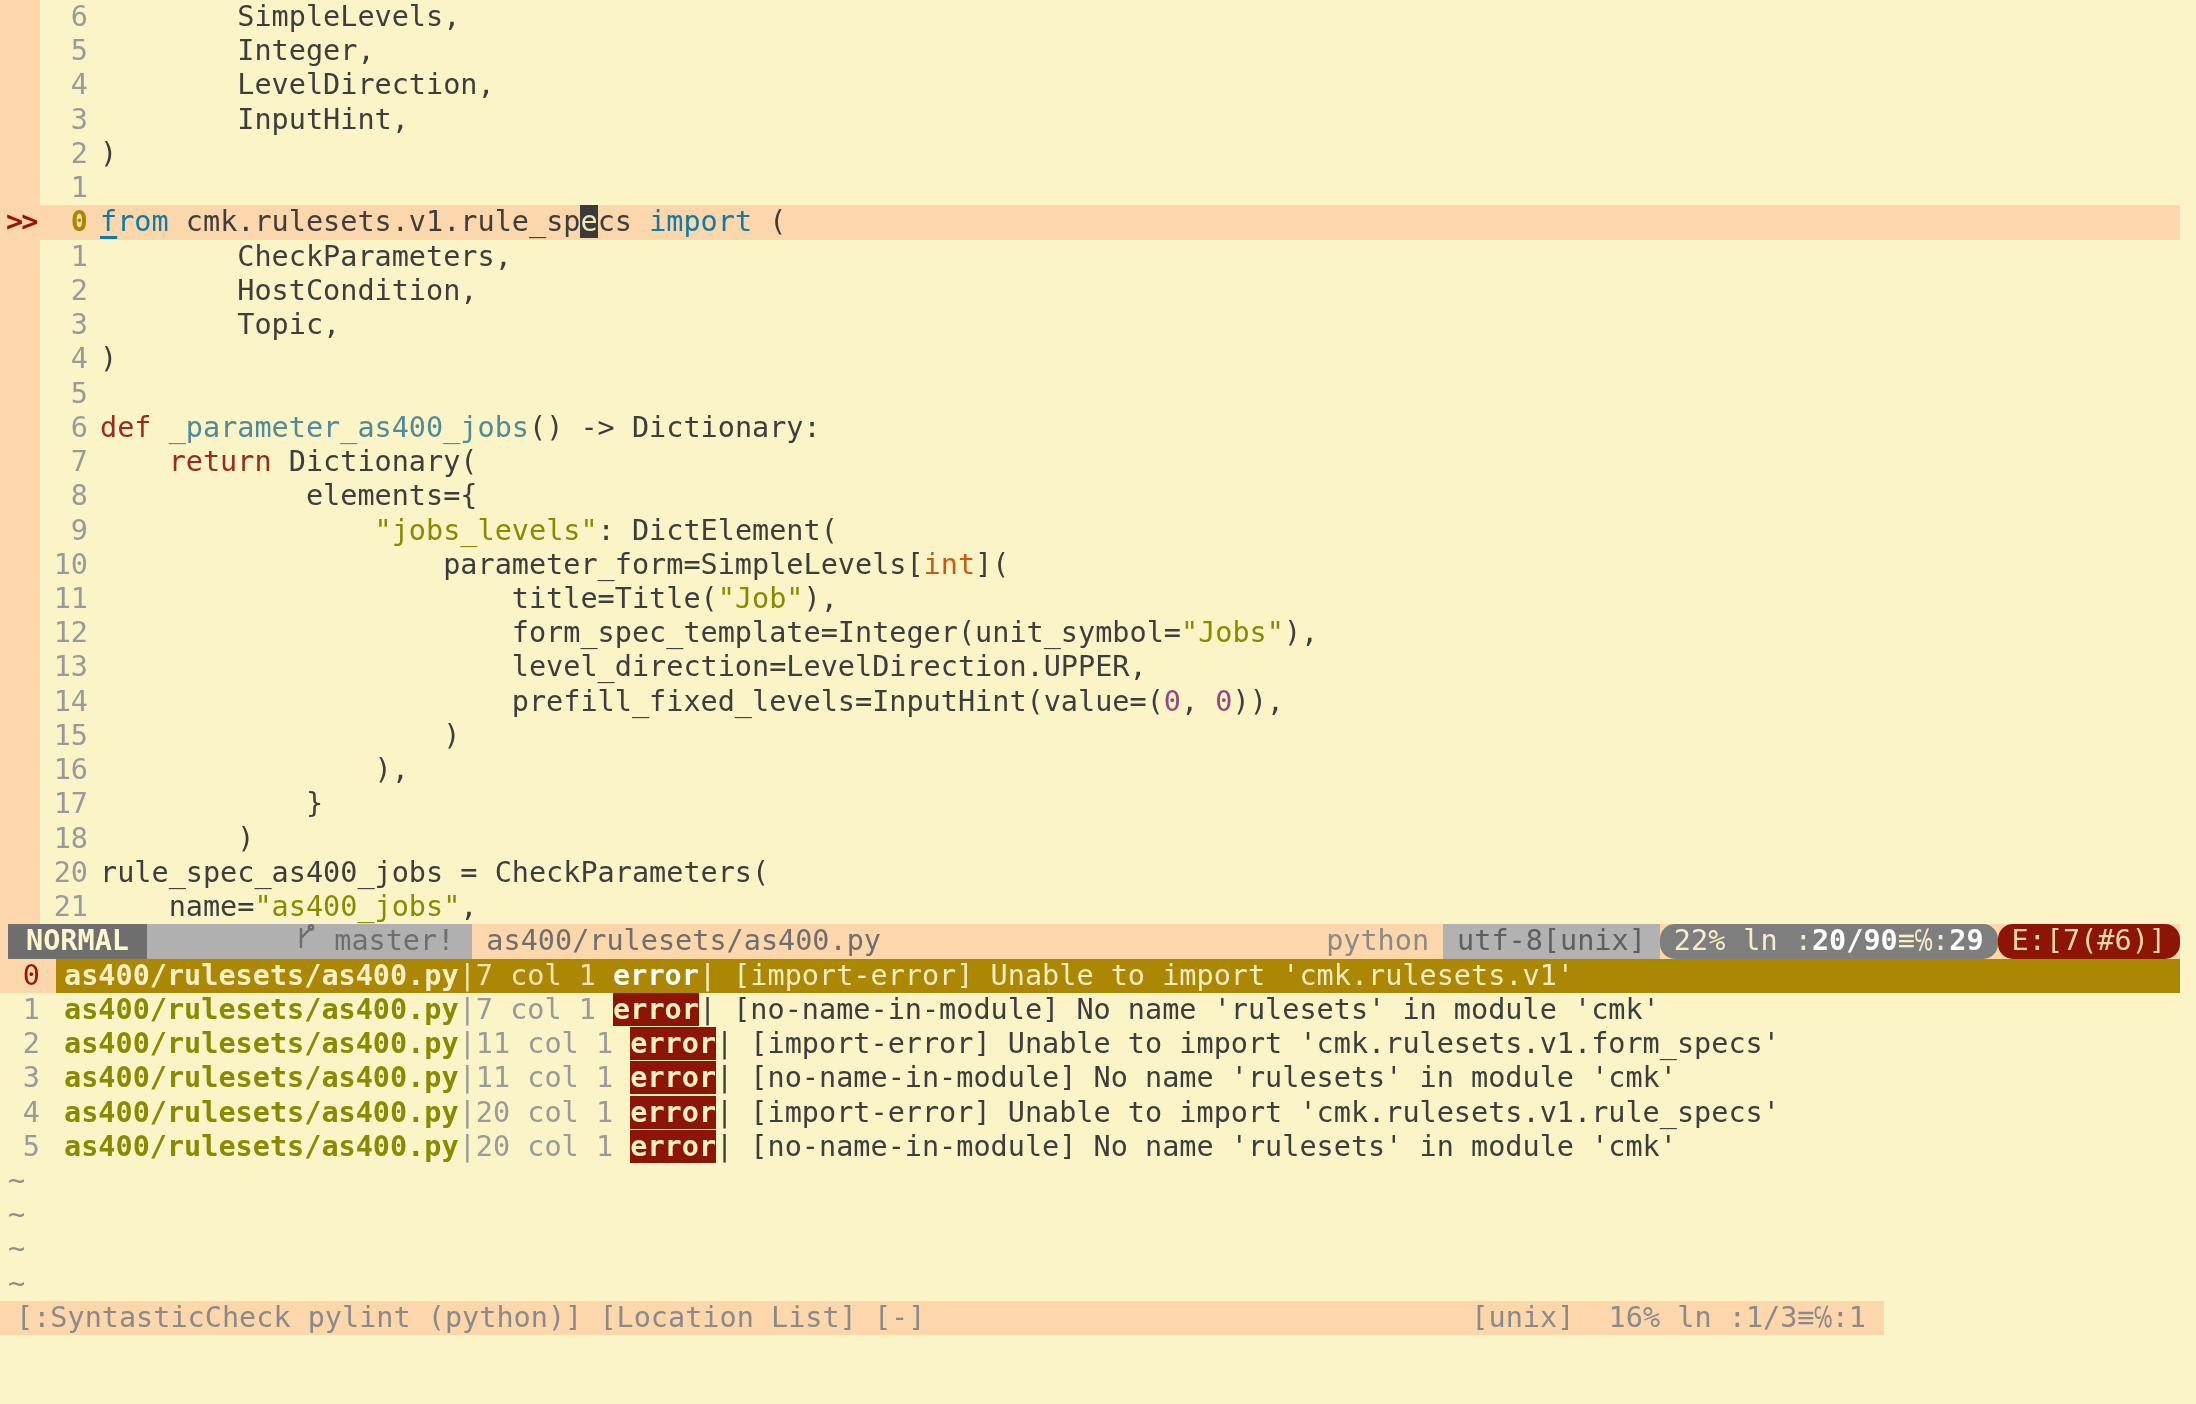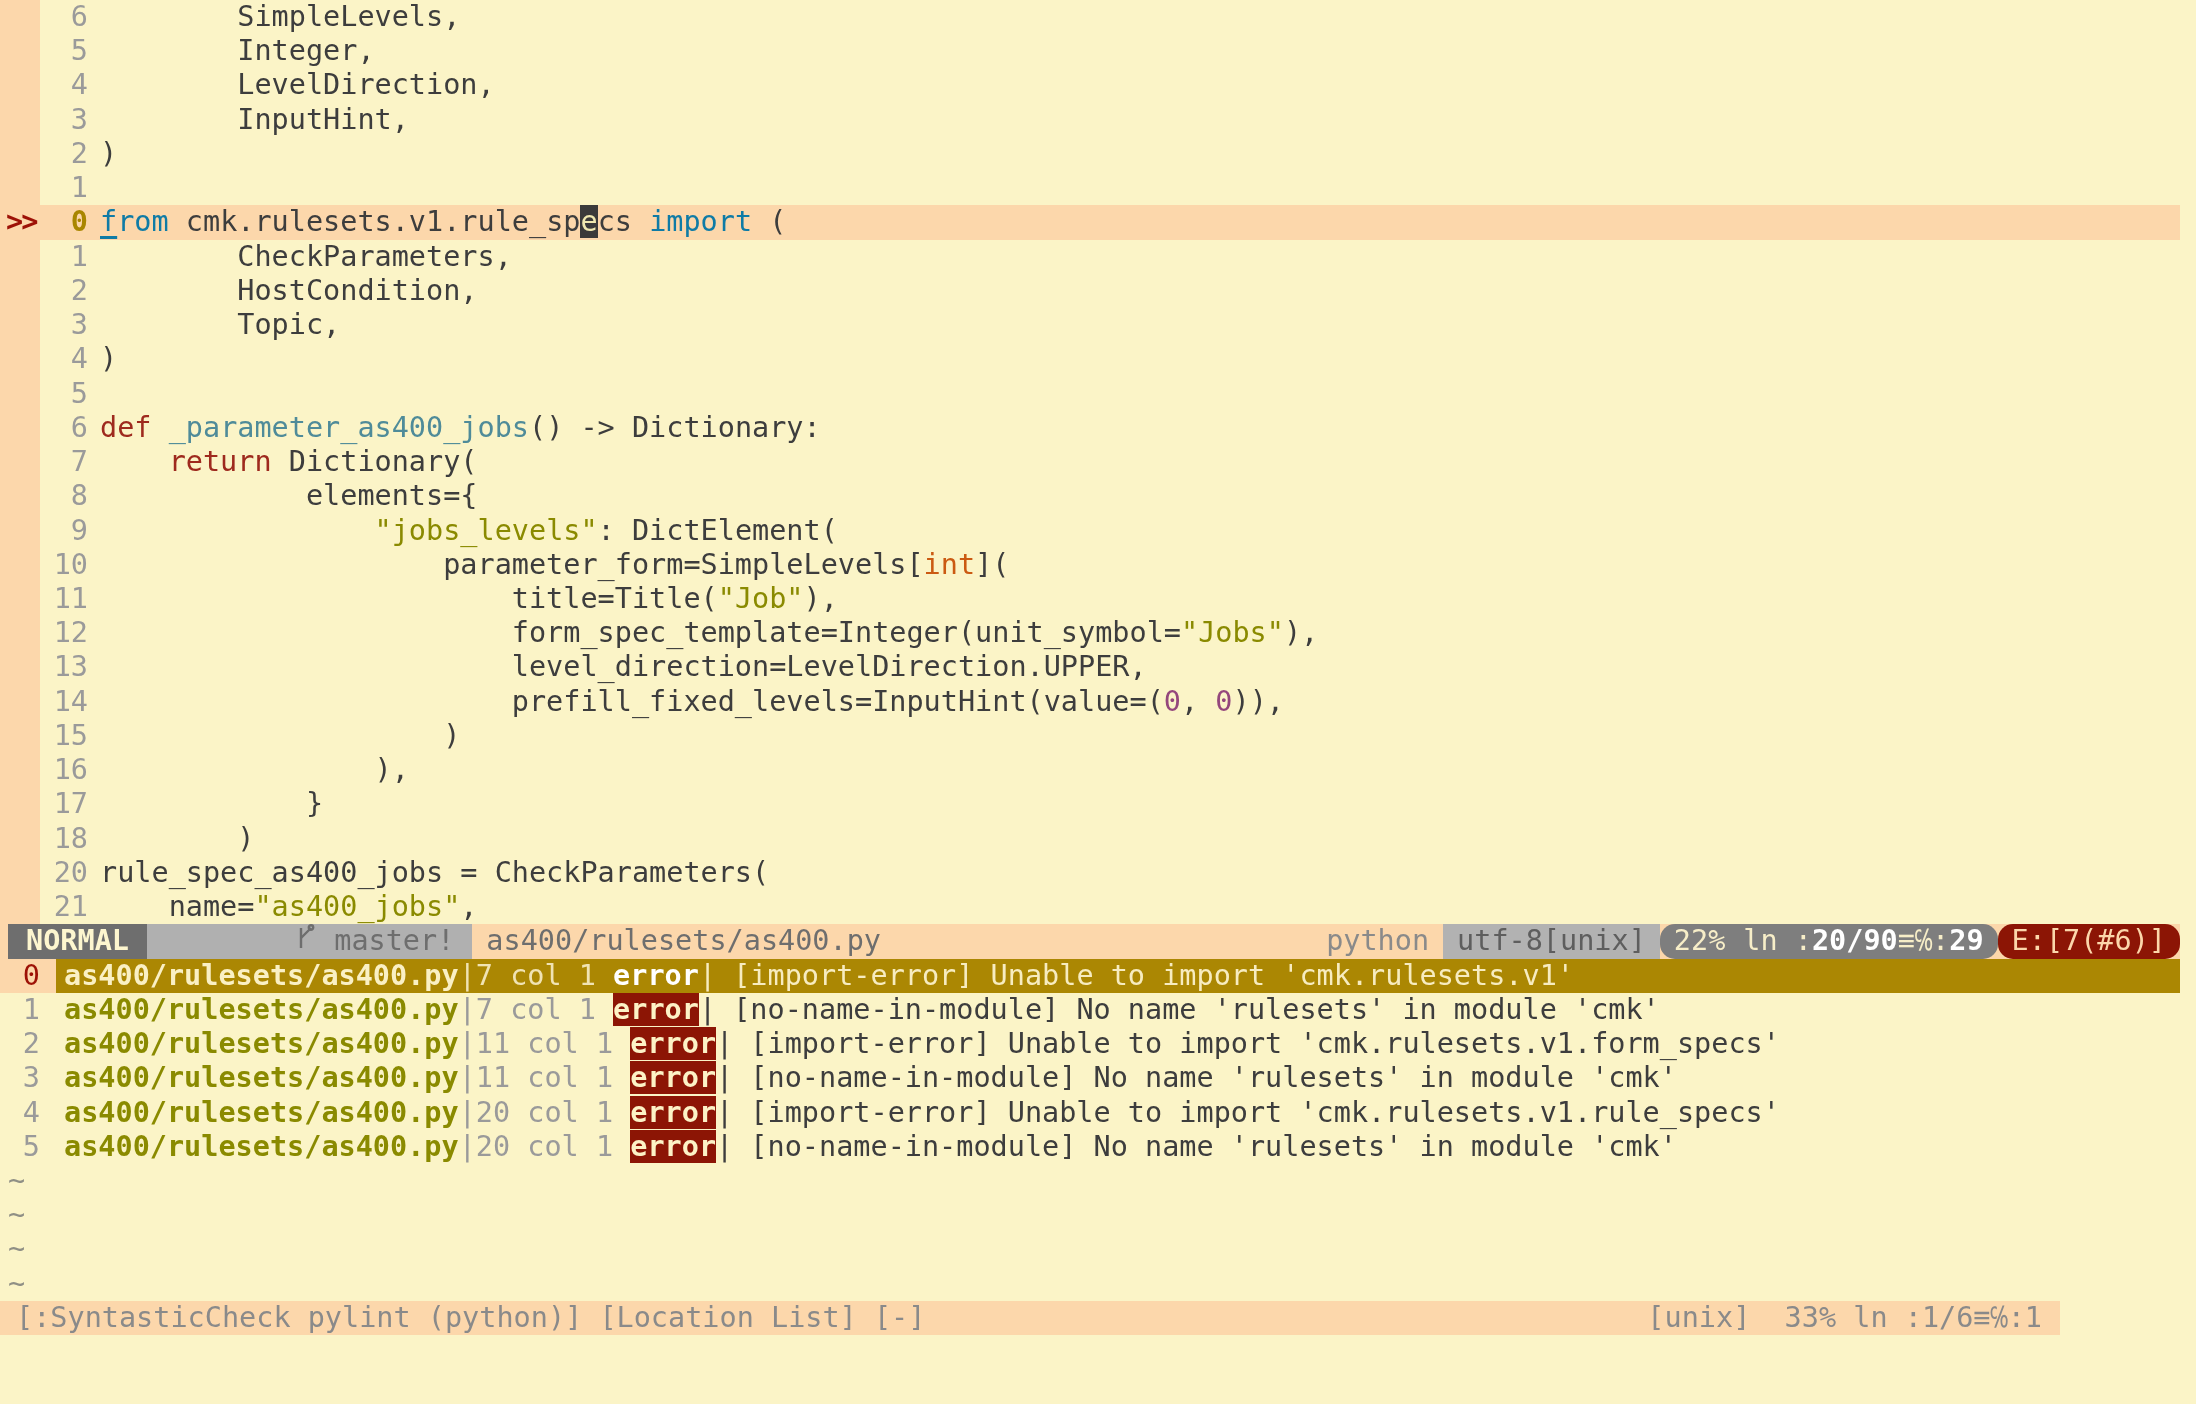--- a/index.html
+++ b/index.html
@@ -63,21 +63,21 @@
   .ll-rest{color:var(--fg);}
   .ll-row.selected{background:var(--oliverow); width:2180px;}
   .ll-row.selected .num{background:var(--peach); color:var(--signred);}
   .ll-row.selected .ll-file{color:#faf0c4;}
   .ll-row.selected .ll-mid{color:#f0e3b4;}
   .ll-row.selected .ll-err{background:transparent; color:#ffffff;}
   .ll-row.selected .ll-rest{color:#f7ecc0;}
   .tilde{color:#8f8f85; padding-left:8px;}
   
   .bottomline{
-    width:2060px; height:var(--rh); line-height:var(--rh); background:var(--peach);
+    width:1884px; height:var(--rh); line-height:var(--rh); background:var(--peach);
     color:#8a8a8a; display:flex; white-space:pre;
   }
   .bottomline .left{padding-left:16px; flex:1 1 auto;}
   .bottomline .right{padding-right:18px;}
   .cmdline{height:var(--rh); background:var(--bg);}
 </style>
 </head>
 <body>
 
 <div class="screen">
@@ -143,18 +143,18 @@
       <div class="row ll-row"><span class="num">4</span><span class="txt"><span class="ll-file">as400/rulesets/as400.py</span><span class="ll-mid">|20 col 1 </span><span class="ll-err">error</span><span class="ll-rest">| [import-error] Unable to import 'cmk.rulesets.v1.rule_specs'</span></span></div>
       <div class="row ll-row"><span class="num">5</span><span class="txt"><span class="ll-file">as400/rulesets/as400.py</span><span class="ll-mid">|20 col 1 </span><span class="ll-err">error</span><span class="ll-rest">| [no-name-in-module] No name 'rulesets' in module 'cmk'</span></span></div>
       <div class="row tilde">~</div>
       <div class="row tilde">~</div>
       <div class="row tilde">~</div>
       <div class="row tilde">~</div>
     </div>
 
   <div class="bottomline">
     <span class="left">[:SyntasticCheck pylint (python)] [Location List] [-]</span>
-    <span class="right">[unix]  33% ln :1/6≡℅:1</span>
+    <span class="right">[unix]  16% ln :1/3≡℅:1</span>
   </div>
 
   <div class="cmdline"></div>
 
 </div>
 
 </body></html>

